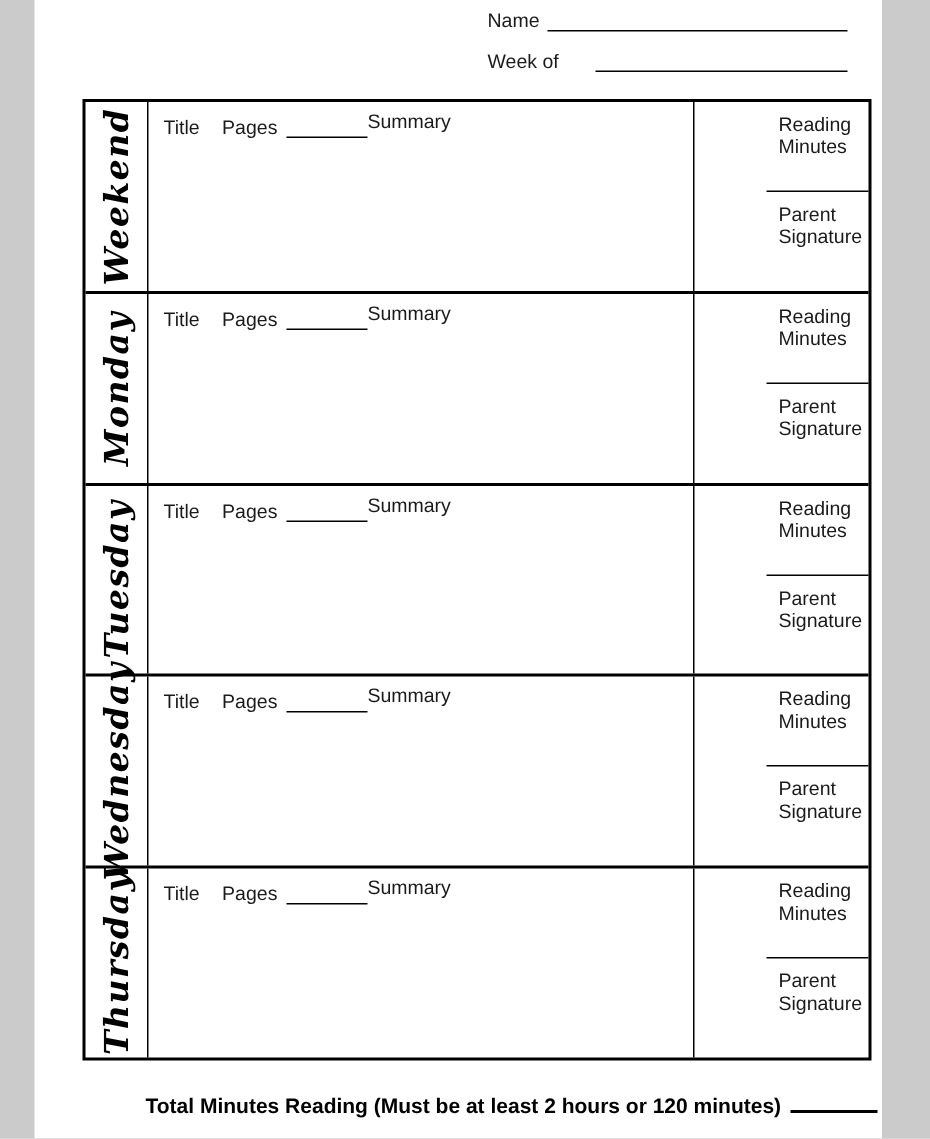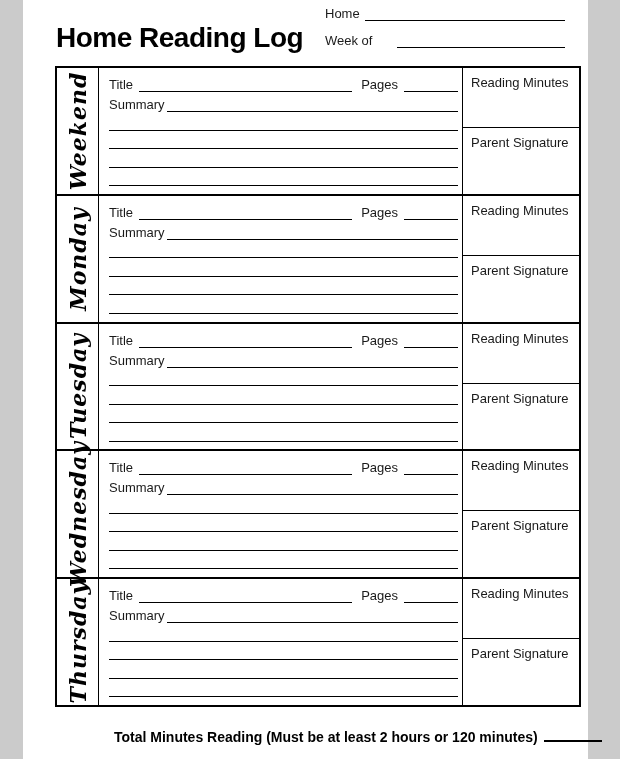--- a/index.html
+++ b/index.html
@@ -22,53 +22,52 @@
   .log-table { position:absolute; left:32px; top:66px; width:526px; height:641px;
     border:2px solid #000; display:flex; flex-direction:column; background:#fff; }
   .day-row { flex:1; display:flex; min-height:0; }
   .day-row + .day-row { border-top:2px solid #000; }
 
   .day-cell { width:42px; border-right:1.3px solid #000; position:relative; }
   .day-label { position:absolute; top:50%; left:50%; transform:translate(-50%,-50%) rotate(-90deg);
     white-space:nowrap; font-family:"DejaVu Serif","Liberation Serif",serif;
     font-style:italic; font-weight:bold; font-size:22px; letter-spacing:1px; color:#000; }
 
-  .entry-cell { flex:1; padding:0 4px 0 10px; display:flex; flex-direction:column; min-width:0; }
+  .entry-cell { flex:1; padding:0 4px 0 10px; display:flex; flex-direction:row; min-width:0; }
   .line-row { display:flex; align-items:flex-end; }
   .lbl { font-size:13px; color:#1a1a1a; line-height:15px; white-space:nowrap; }
   .uline { border-bottom:1.9px solid #000; height:3px; }
   .uline.flex { flex:1; }
   .title-row { height:24px; }
   .title-row .lbl { margin-right:6px; }
   .pages-lbl { margin-left:9px; margin-right:5px; }
   .pages-line { width:54px; }
   .summary-row { height:20px; }
   .summary-row .lbl { margin-right:2px; }
   .blank-line { height:18.5px; border-bottom:1.9px solid #000; }
 
-  .side-cell { width:117px; border-left:1.3px solid #000; display:flex; flex-direction:column; }
+  .side-cell { width:117px; border-left:1.3px solid #000; display:flex; flex-direction:column;padding-left:48px; }
   .sub-cell { padding:7px 4px 0 8px; font-size:13px; color:#1a1a1a; }
   .rm-cell { height:60px; border-bottom:1.2px solid #000; }
   .ps-cell { flex:1; }
 
   
-  .footer { position:absolute; left:17px; top:729px; width:565px; padding-left:74px;
+  .footer { position:absolute; left:0; top:729px; width:565px; padding-left:74px;
     font-size:14px; font-weight:bold; color:#000; white-space:nowrap; }
   .footer-line { display:inline-block; width:58px; border-bottom:2.2px solid #000; height:3px; margin-left:6px; }
 </style>
 </head>
 <body>
 
 <div class="canvas">
   <div class="page">
 
-    <div class="page-title">Home Reading Log</div>
 
     <div class="hdr-row name-row">
-      <span class="hlbl">Home</span>
+      <span class="hlbl">Name</span>
       <span class="hline"></span>
     </div>
 
     <div class="hdr-row week-row">
       <span class="hlbl">Week of</span>
       <span class="hline"></span>
     </div>
 
     <div class="log-table" id="log-table">
   <div class="day-row">

